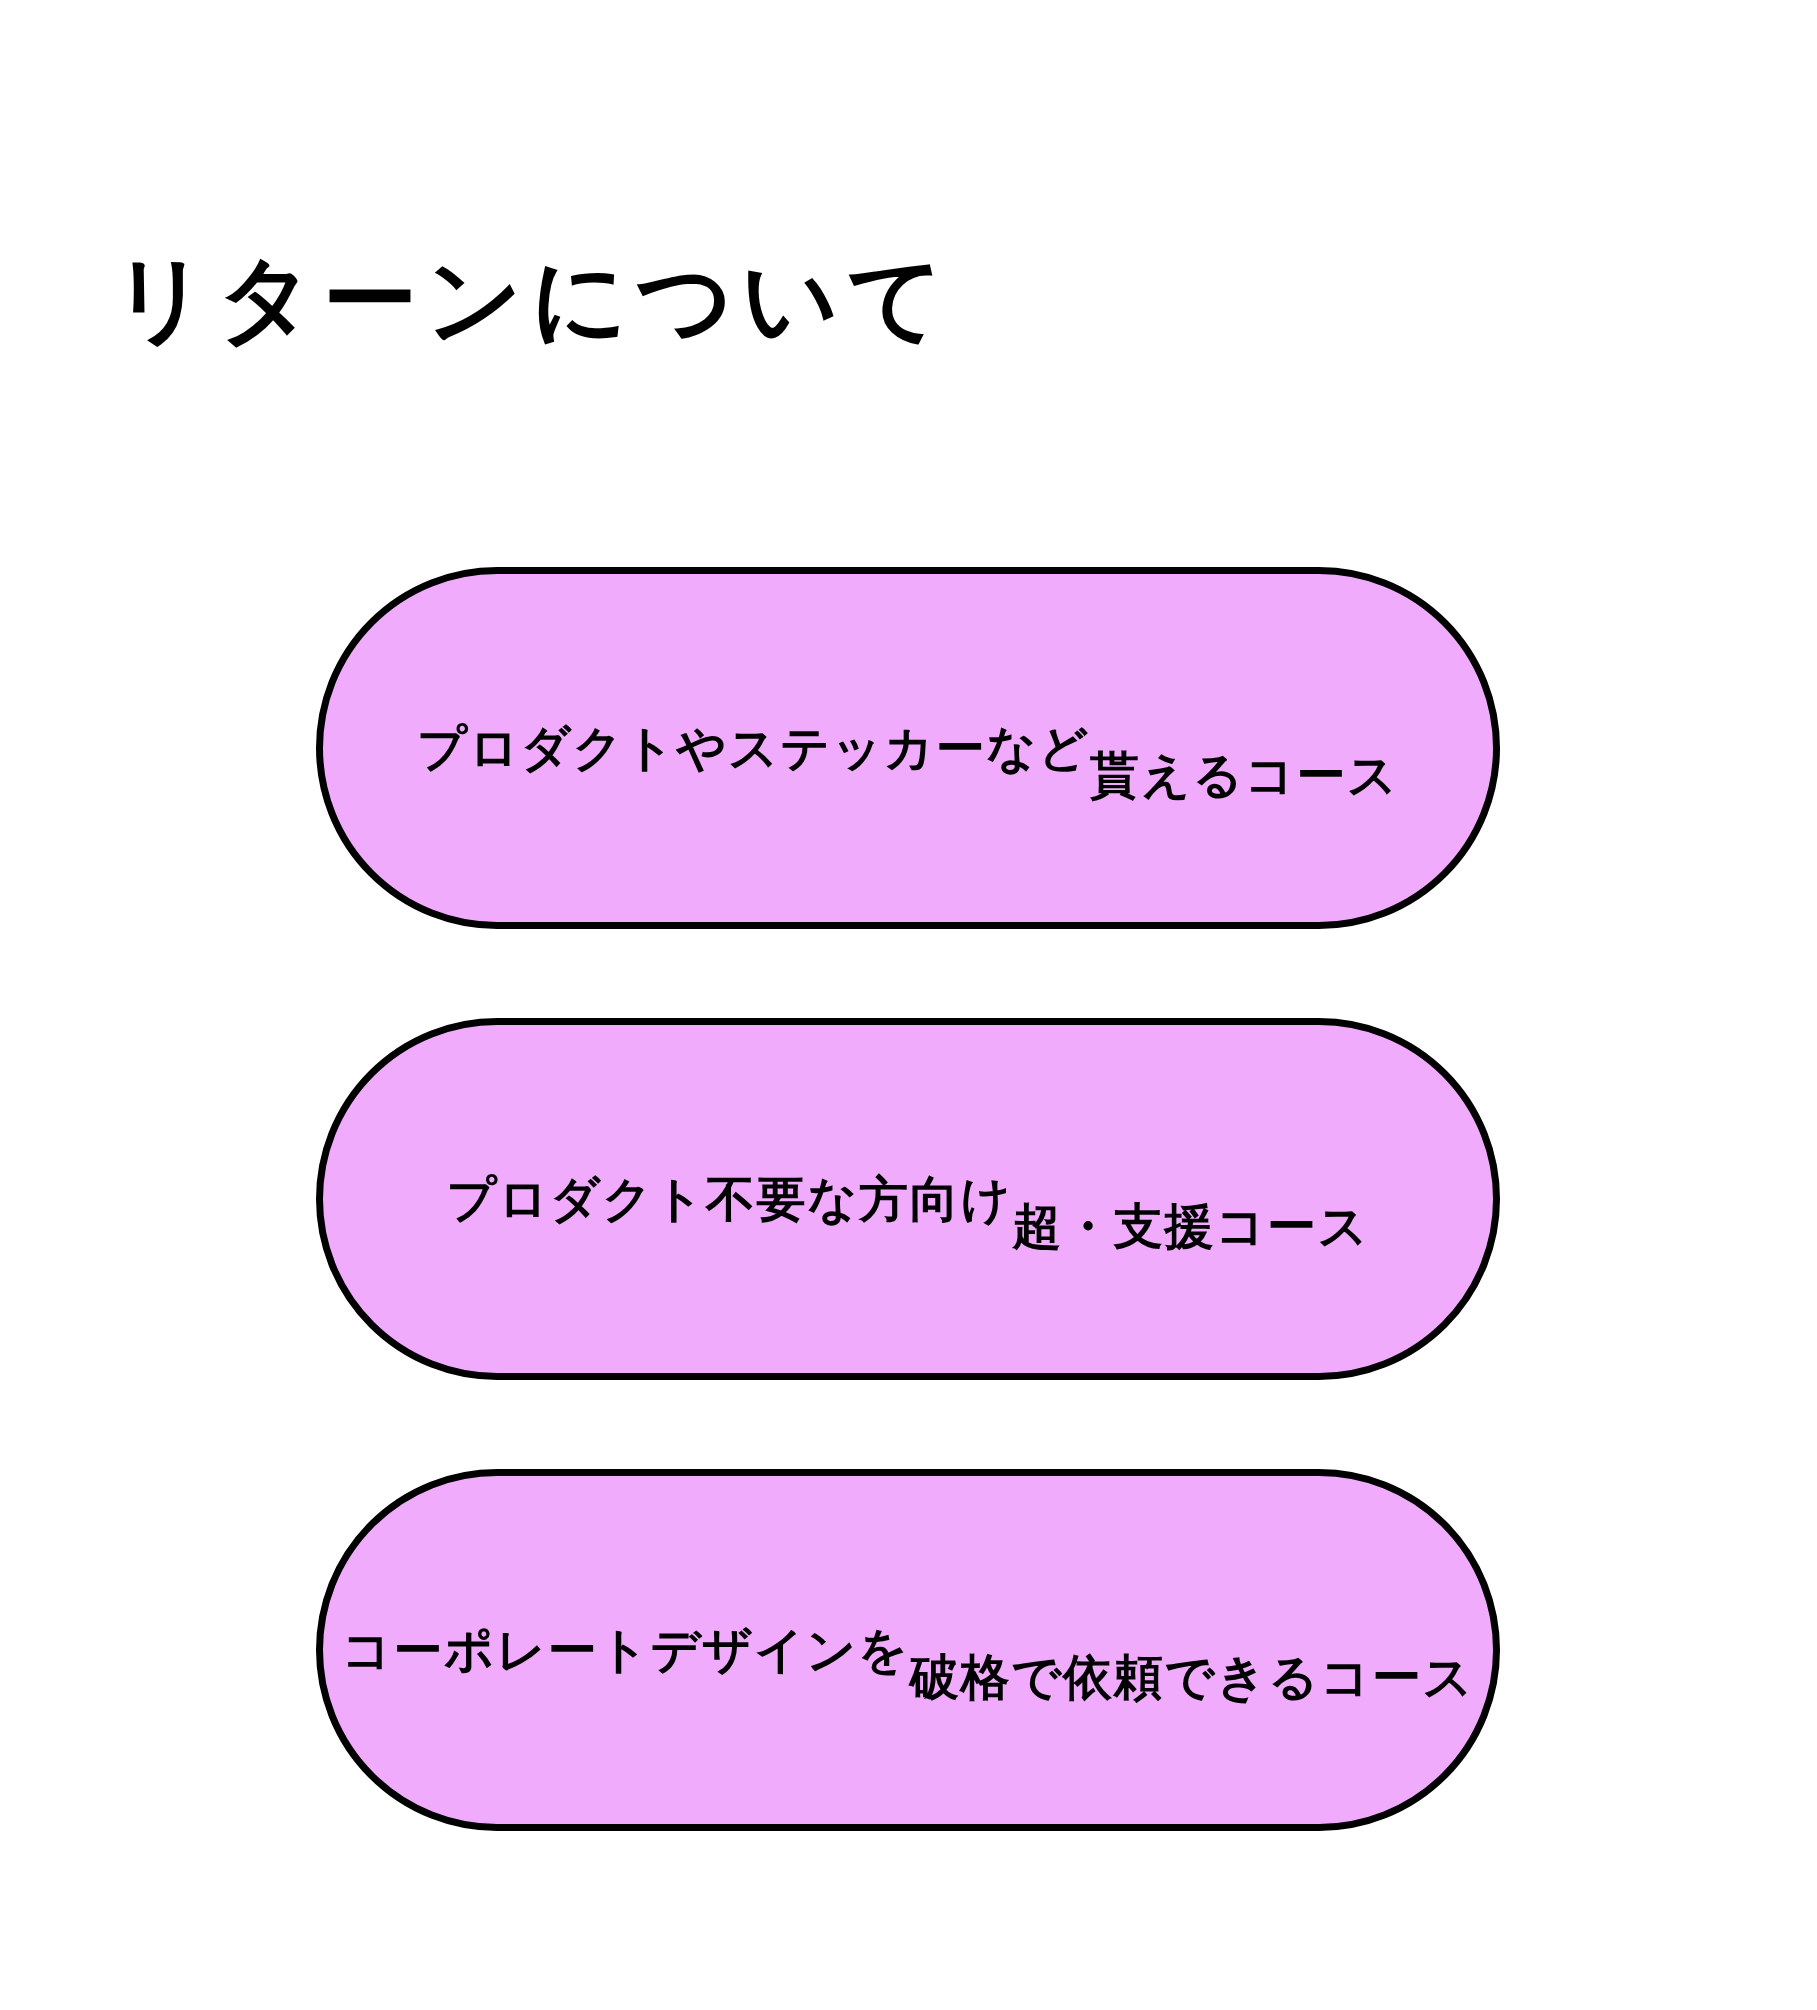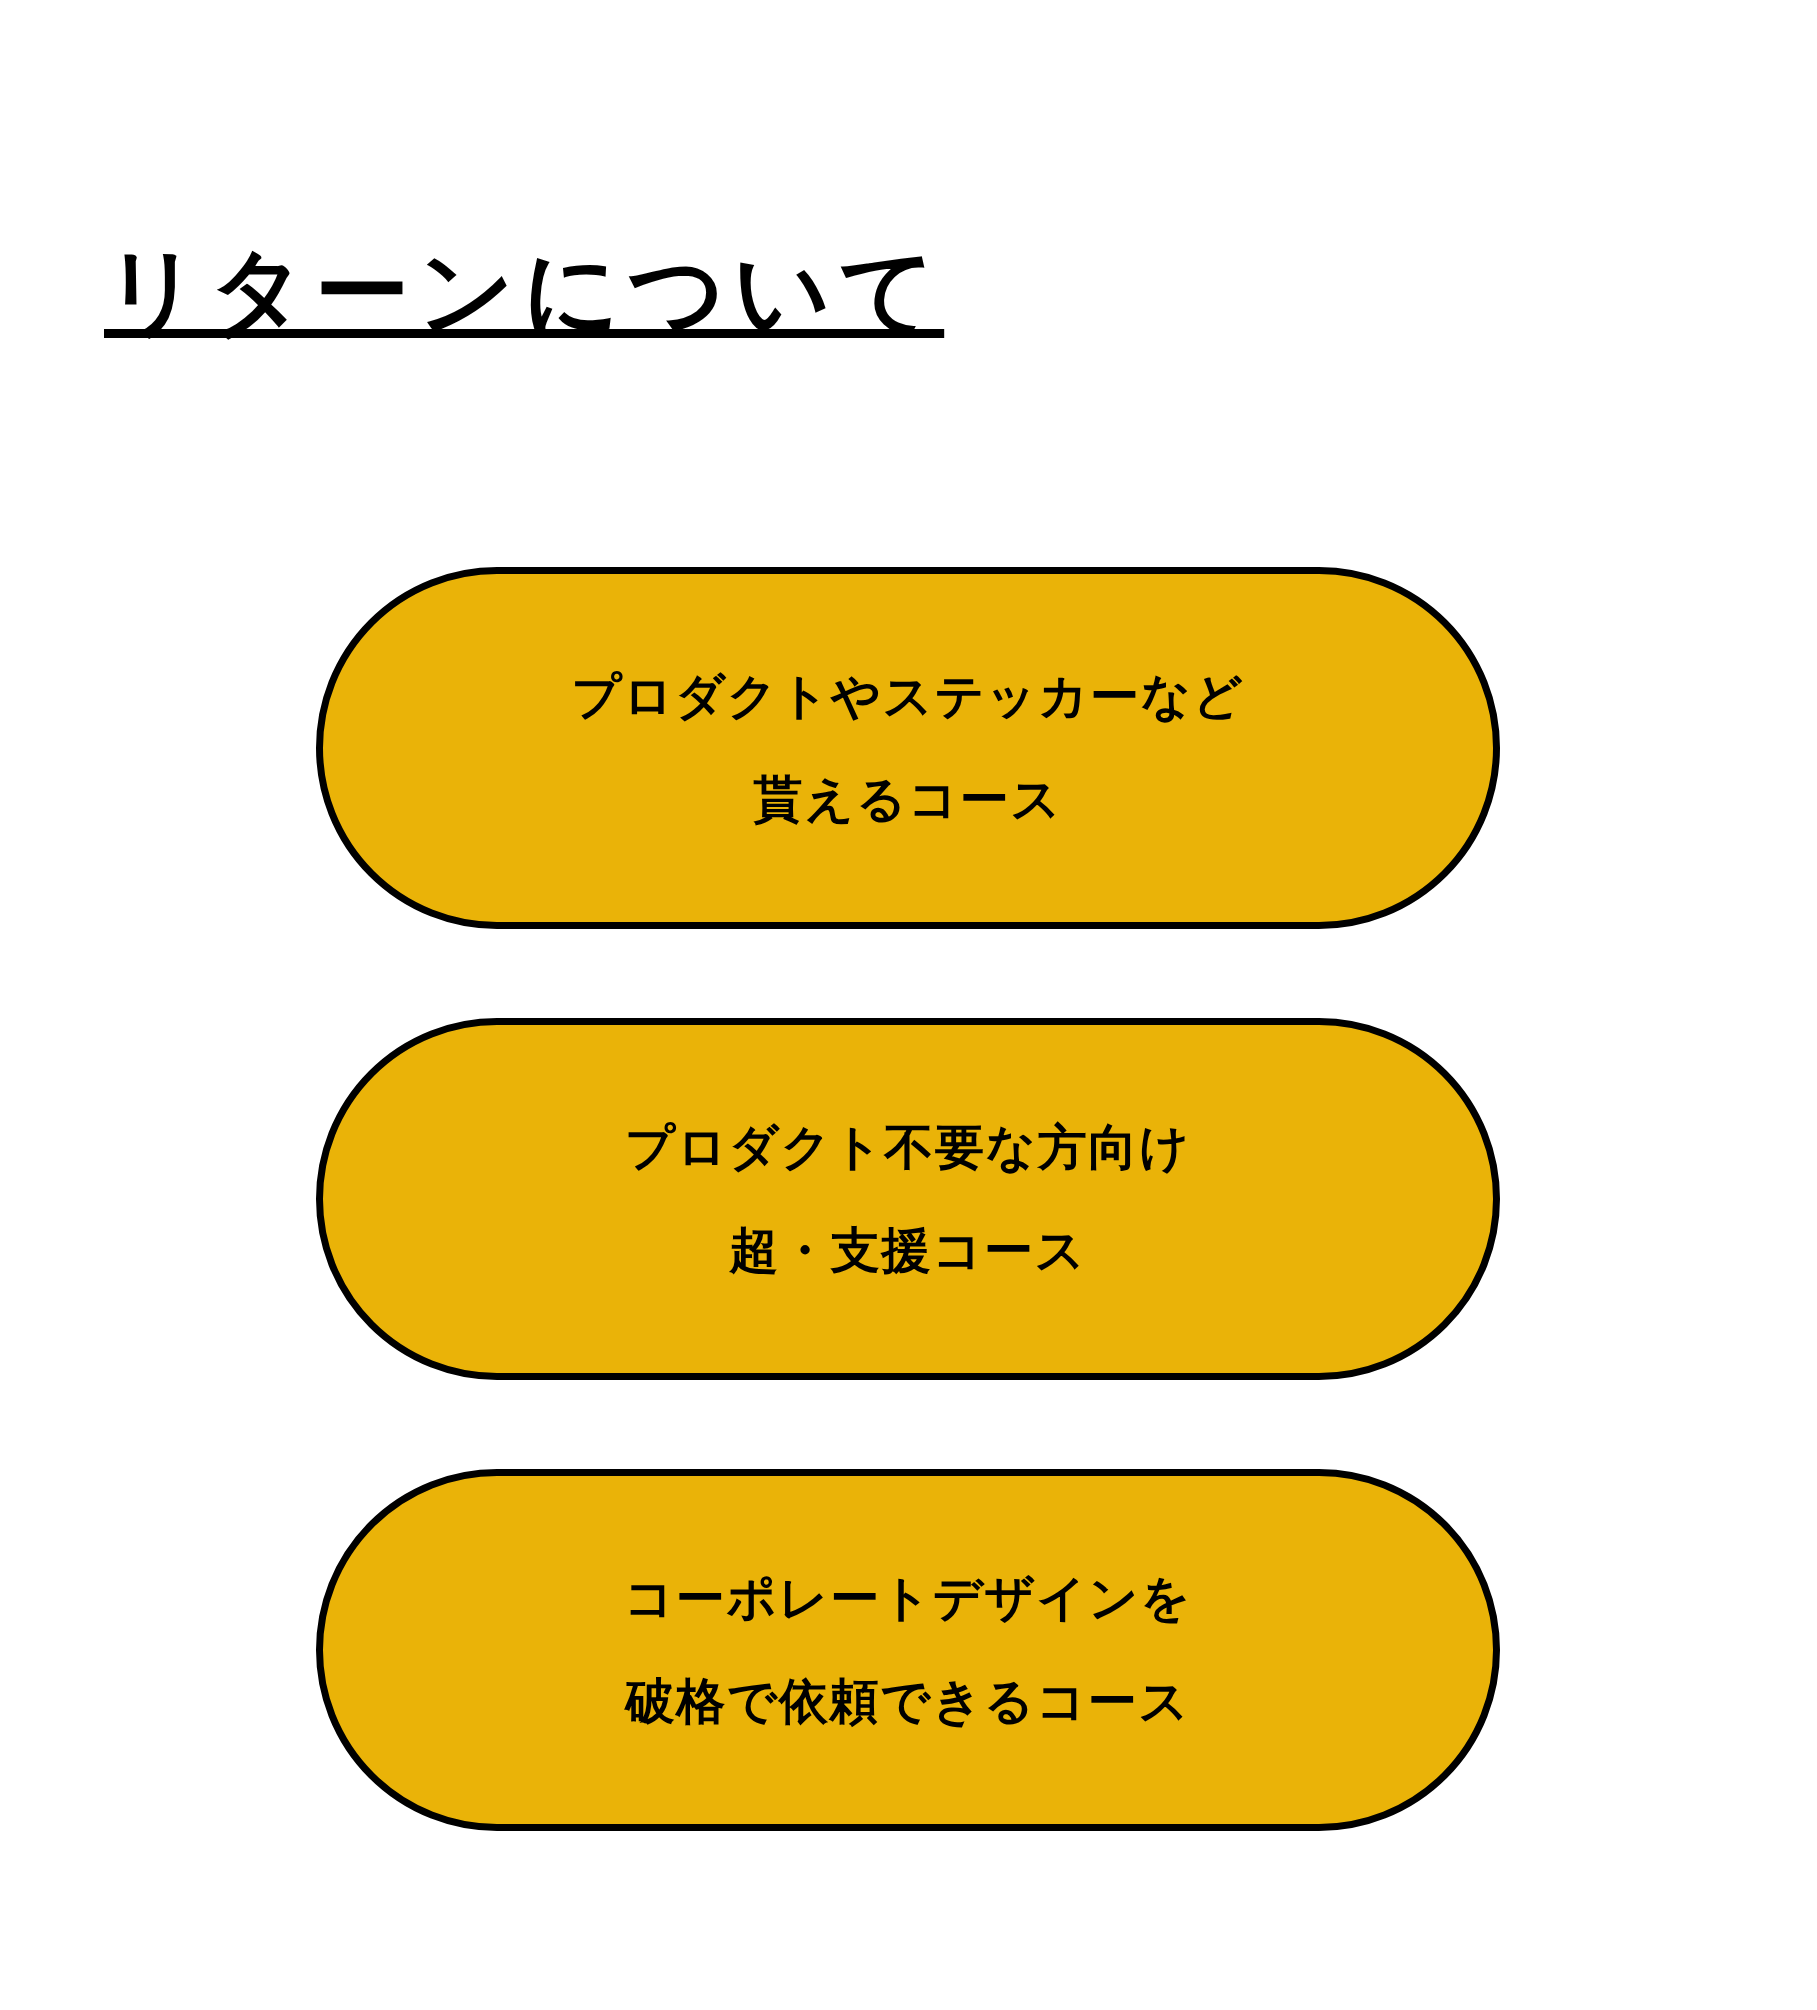--- a/index.html
+++ b/index.html
@@ -28,44 +28,43 @@
   .section-heading {
     position: absolute;
     left: 104px;
     top: 235px;
     font-size: 95px;
     line-height: 1.18;
     font-weight: 800;
     color: #000000;
     letter-spacing: 0.085em;
     white-space: nowrap;
-    margin: 0;
-    text-decoration: underline;
+    margin: 8px;
   }
 
   
   .course-list {
     position: absolute;
     left: 316px;
     top: 567px;
     width: 1184px;
     margin: 0;
     padding: 0;
     list-style: none;
   }
 
   .course-card {
     box-sizing: border-box;
     width: 1184px;
     height: 362px;
     border: 7.3px solid #000000;
     border-radius: 181px;
-    background: #eab308;
+    background: #f0abfc;
     display: flex;
-    flex-direction: column;
+    flex-direction: row;
     align-items: center;
     justify-content: center;
     margin-bottom: 89px;
   }
   .course-card:last-child {
     margin-bottom: 0;
   }
 
   .course-line {
     font-size: 49px;

